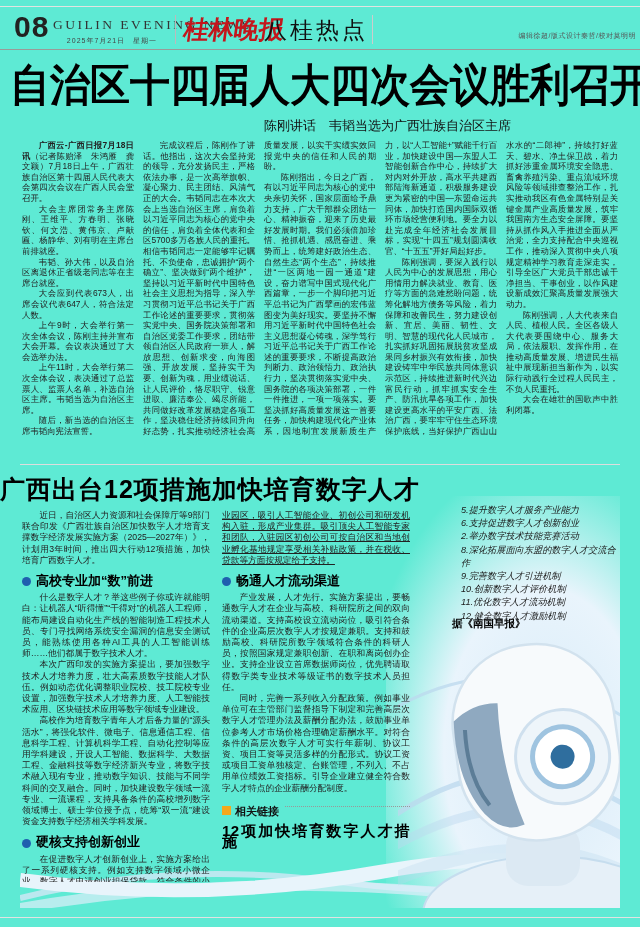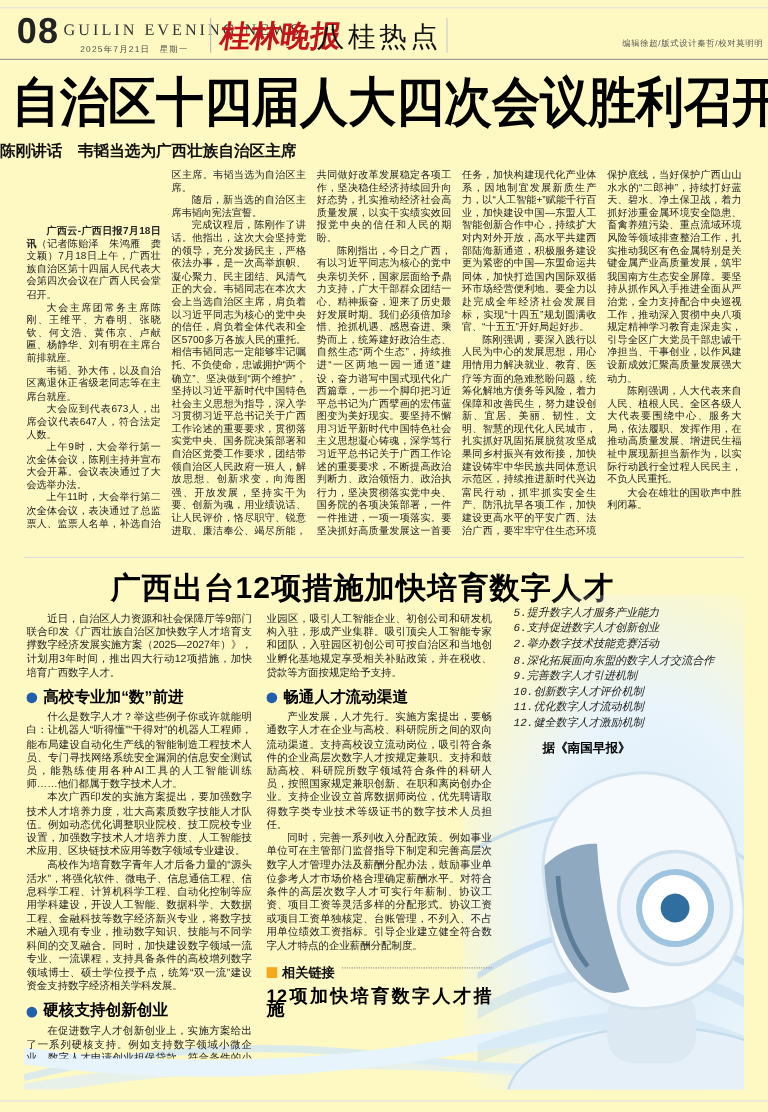--- a/index.html
+++ b/index.html
@@ -1,63 +1,63 @@
 <!DOCTYPE html>
 <html><head>
 <meta charset="utf-8">
 <style>
   html,body{margin:0;padding:0;background:#e9e9e7;}
-  .page{position:relative;width:640px;height:927px;margin:0 auto;background:#fef9c3;
+  .page{position:relative;width:640px;height:927px;margin:0 auto;background:#5eead4;
         font-family:"Liberation Sans",sans-serif;color:#1a1a1a;overflow:hidden;}
   
   .hd-topline{position:absolute;left:0;top:6px;width:640px;border-top:1px solid #e3e3e1;}
   .hd-botline{position:absolute;left:0;top:49px;width:640px;border-top:1px solid #9a9a98;}
   .page-num{position:absolute;left:14px;top:10px;font-size:30px;font-weight:bold;color:#222;letter-spacing:1px;}
   .masthead-en{position:absolute;left:53px;top:17px;font-family:"Liberation Serif",serif;
                font-size:13.5px;letter-spacing:2.5px;color:#333;white-space:nowrap;}
   .masthead-date{position:absolute;left:53px;top:36px;width:118px;text-align:center;font-size:7px;color:#444;letter-spacing:1px;}
   .hd-div1{position:absolute;left:175px;top:15px;height:29px;border-left:1px solid #bbb;}
   .logo{position:absolute;left:184px;top:13px;font-size:25px;font-weight:900;color:#c3161c;
         font-family:"Liberation Serif",serif;transform:skewX(-8deg);white-space:nowrap;}
   .section-title{position:absolute;left:264px;top:15px;font-size:23px;font-weight:400;letter-spacing:3px;color:#111;white-space:nowrap;}
   .hd-div2{position:absolute;left:372px;top:15px;height:29px;border-left:1px solid #ccc;}
   .credits{position:absolute;right:4px;top:31px;font-size:7px;color:#555;letter-spacing:.5px;}
   
   .headline{position:absolute;left:10px;top:58px;width:620px;text-align:center;
             font-size:40px;font-weight:900;color:#000;transform:scaleY(1.1);white-space:nowrap;}
-  .subhead{position:absolute;left:0;top:117px;width:511px;text-align:left;font-size:13px;font-weight:bold;color:#111;}
+  .subhead{position:absolute;left:0;top:117px;width:511px;text-align:right;font-size:13px;font-weight:normal;color:#111;}
   .a1body{position:absolute;left:22px;top:140px;width:596px;height:318px;
           column-count:5;column-gap:9px;font-size:8.4px;line-height:10.6px;
           text-align:justify;overflow:hidden;color:#222;z-index:2;}
   .a1body p{margin:0;text-indent:2em;}
-  .a1body p.lead{text-indent:2em;margin-top:47px;}
+  .a1body p.lead{text-indent:2em;}
   .dateline{font-weight:bold;}
   .sep{position:absolute;left:20px;top:464px;width:600px;border-top:1px solid #ddd;}
   
-  .h2line{position:absolute;left:0;top:473px;width:512px;text-align:right;font-size:25px;font-weight:900;color:#000;letter-spacing:1px;}
+  .h2line{position:absolute;left:0;top:473px;width:512px;text-align:left;font-size:25px;font-weight:900;color:#000;letter-spacing:1px;}
   .a2col{position:absolute;top:510px;width:188px;font-size:8.7px;line-height:11.2px;
          text-align:justify;color:#222;z-index:2;}
   .a2col p{margin:0;text-indent:2em;}
-  .a2col p.noindent{text-indent:0;}
+  .a2col p.noindent{text-indent:0;text-decoration:underline;}
   .col1{left:22px;height:372px;overflow:hidden;}
   .col2{left:222px;height:400px;overflow:hidden;}
   .sec-head{display:flex;align-items:flex-end;gap:5px;font-size:13px;font-weight:900;margin:9px 0 6px;color:#000;}
   .sec-dot{width:9px;height:9px;border-radius:50%;background:#1f5fae;flex:0 0 auto;}
   .rel-box{margin-top:12px;}
   .rel-tag{display:flex;font-size:11px;font-weight:bold;color:#111;}
   .rel-sq{width:9px;height:9px;background:#f5a81c;margin-right:4px;flex:0 0 auto;}
   .rel-dots{flex:1;border-top:1px dotted #999;margin-left:6px;}
   .rel-title{font-size:15px;font-weight:900;margin:8px 0 6px;letter-spacing:.5px;color:#000;}
   .kai-list > div{font-style:italic;font-family:"Liberation Serif",serif;
                   font-size:9.2px;line-height:14px;color:#1b1b1b;text-indent:1em;}
   
   .right-bg{position:absolute;left:386px;top:496px;width:234px;height:412px;z-index:0;
             background:radial-gradient(ellipse at 68% 62%, #d7ebf8 0%, #e9f4fc 45%, rgba(255,255,255,0) 82%);}
   .measures{position:absolute;left:428px;top:504px;width:192px;z-index:2;}
-  .measures > div{font-style:italic;font-family:Liberation Mono, monospace;font-size:9.2px;line-height:13.2px;color:#1b1b1b;}
+  .measures > div{font-style:italic;font-family:Liberation Sans, sans-serif;font-size:9.2px;line-height:13.2px;color:#1b1b1b;margin-left:33px;}
   .source{position:absolute;left:452px;top:617px;z-index:2;font-weight:bold;font-size:10.5px;color:#000;}
   .robot{position:absolute;left:398px;top:592px;width:222px;height:316px;z-index:1;}
   .bottom-swirls{position:absolute;left:20px;top:852px;width:600px;height:56px;z-index:0;}
   .footer-line{position:absolute;left:0;top:917px;width:640px;border-top:1px solid #e2e2e1;}
 </style>
 </head>
 <body>
 
 <div class="page">
 

